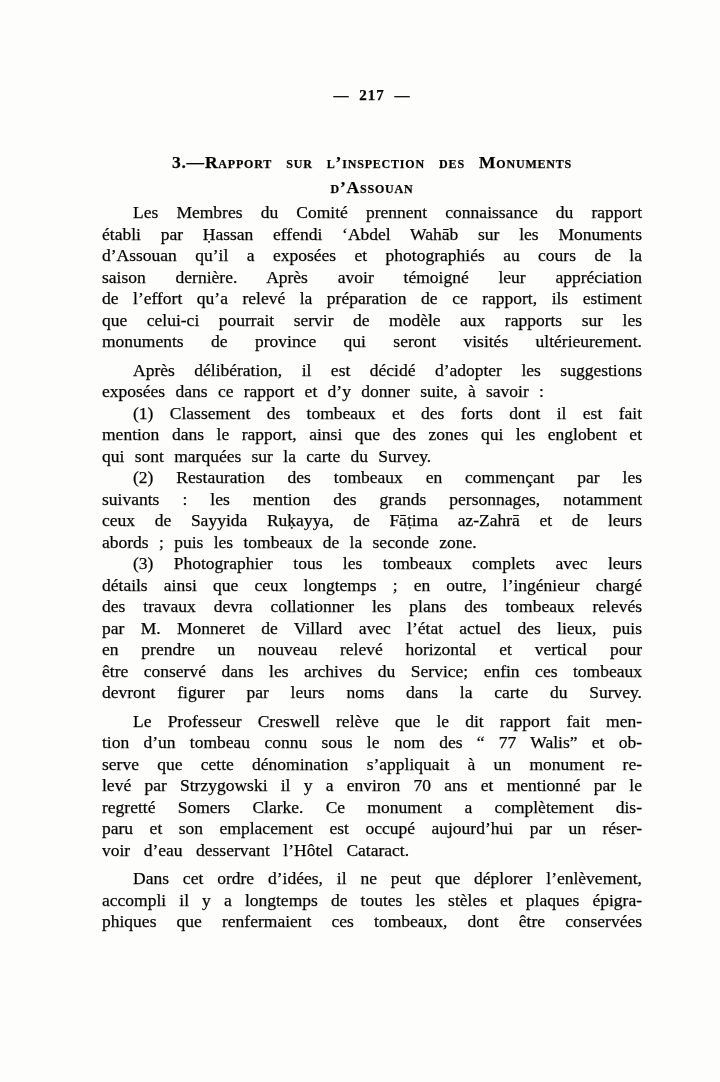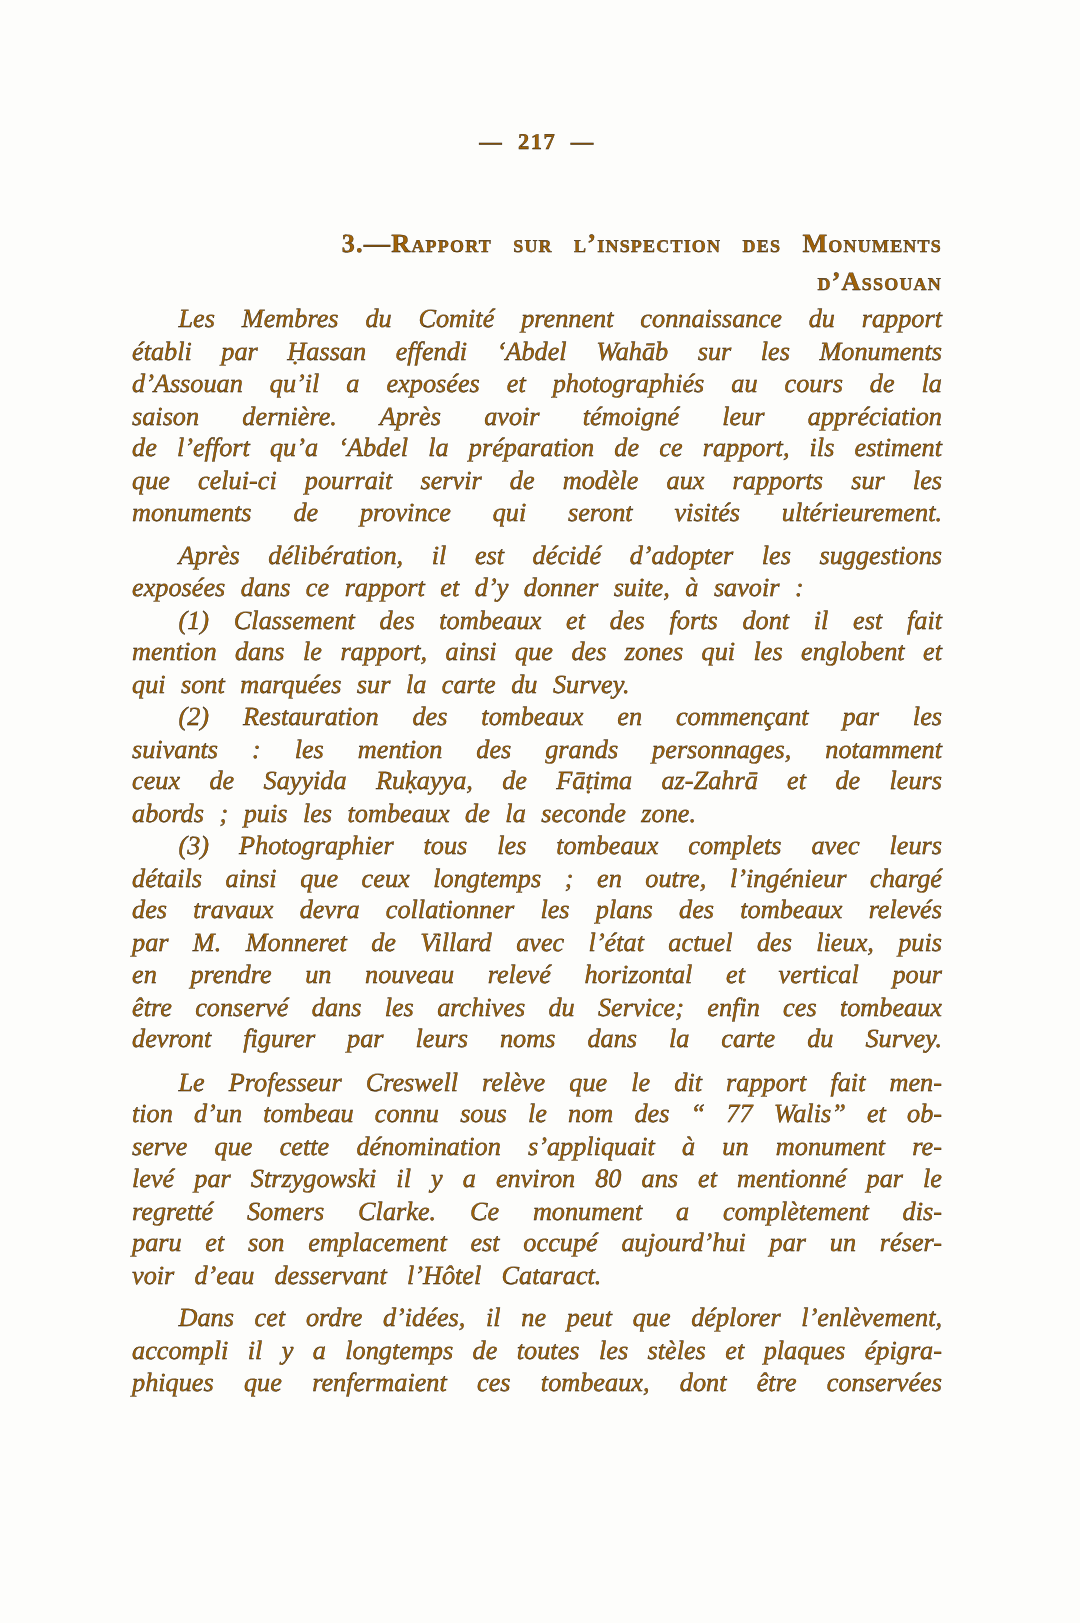--- a/index.html
+++ b/index.html
@@ -5,54 +5,55 @@
   html, body { margin: 0; padding: 0; }
   body {
     width: 720px; height: 1082px;
     background: #e9e9e7;
     font-family: "Liberation Serif", "DejaVu Serif", serif;
   }
   .page {
     position: relative;
     width: 720px; height: 1082px;
     background: #fdfdfb;
-    color: #a16207;
+    color: #000000;
     overflow: hidden;
     box-sizing: border-box;
     padding-top: 86px;
+    padding-left: 14px;
     -webkit-text-stroke: 0.25px #171310;
   }
   .pagenum {
     width: 540px; margin-left: 88px;
     text-align: center;
     font-weight: 700;
     font-size: 15px;
     line-height: 18px;
     letter-spacing: 1px;
     word-spacing: 5px;
   }
   .heading {
     width: 540px; margin-left: 88px;
     margin-top: 46px;
     font-weight: 700;
     font-variant: small-caps;
     font-size: 17.5px;
     line-height: 25px;
-    text-align: right;
+    text-align: center;
     letter-spacing: 0.8px;
   }
   .heading .h1 { word-spacing: 9px; }
   .heading .h2 { word-spacing: 2px; }
   .body {
     width: 540px; margin-left: 88px;
     margin-top: 2px;
     font-size: 17.5px;
     line-height: 21.5px;
   }
-  .para { margin-top: 7px; font-style: italic; }
+  .para { margin-top: 7px; }
   .para.item { margin-top: 0; }
   .para:first-child { margin-top: 0; }
   .ln {
     text-align: justify;
     text-align-last: justify;
     word-spacing: 1px;
     white-space: normal;
   }
   .ln.last {
     text-align-last: left;
@@ -73,21 +74,21 @@
     <div class="h2">d’Assouan</div>
   </div>
 
   <div class="body">
 
     <div class="para">
       <div class="ln ind">Les Membres du Comité prennent connaissance du rapport</div>
       <div class="ln">établi par Ḥassan effendi ʻAbdel Wahāb sur les Monuments</div>
       <div class="ln">d’Assouan qu’il a exposées et photographiés au cours de la</div>
       <div class="ln">saison dernière.  Après avoir témoigné leur appréciation</div>
-      <div class="ln">de l’effort qu’a ʻAbdel la préparation de ce rapport, ils estiment</div>
+      <div class="ln">de l’effort qu’a relevé la préparation de ce rapport, ils estiment</div>
       <div class="ln">que celui-ci pourrait servir de modèle aux rapports sur les</div>
       <div class="ln">monuments de province qui seront visités ultérieurement.</div>
     </div>
 
     <div class="para">
       <div class="ln ind">Après délibération, il est décidé d’adopter les suggestions</div>
       <div class="ln last">exposées dans ce rapport et d’y donner suite, à savoir :</div>
     </div>
 
     <div class="para item">
@@ -110,21 +111,21 @@
       <div class="ln">par M. Monneret de Villard avec l’état actuel des lieux, puis</div>
       <div class="ln">en prendre un nouveau relevé horizontal et vertical pour</div>
       <div class="ln">être conservé dans les archives du Service; enfin ces tombeaux</div>
       <div class="ln">devront figurer par leurs noms dans la carte du Survey.</div>
     </div>
 
     <div class="para">
       <div class="ln ind">Le Professeur Creswell relève que le dit rapport fait men-</div>
       <div class="ln">tion d’un tombeau connu sous le nom des “ 77 Walis” et ob-</div>
       <div class="ln">serve que cette dénomination s’appliquait à un monument re-</div>
-      <div class="ln">levé par Strzygowski il y a environ 80 ans et mentionné par le</div>
+      <div class="ln">levé par Strzygowski il y a environ 70 ans et mentionné par le</div>
       <div class="ln">regretté Somers Clarke.  Ce monument a complètement dis-</div>
       <div class="ln">paru et son emplacement est occupé aujourd’hui par un réser-</div>
       <div class="ln last wide">voir d’eau desservant l’Hôtel Cataract.</div>
     </div>
 
 
     <div class="para">
       <div class="ln ind">Dans cet ordre d’idées, il ne peut que déplorer l’enlèvement,</div>
       <div class="ln">accompli il y a longtemps de toutes les stèles et plaques épigra-</div>
       <div class="ln">phiques que renfermaient ces tombeaux, dont être conservées</div>

